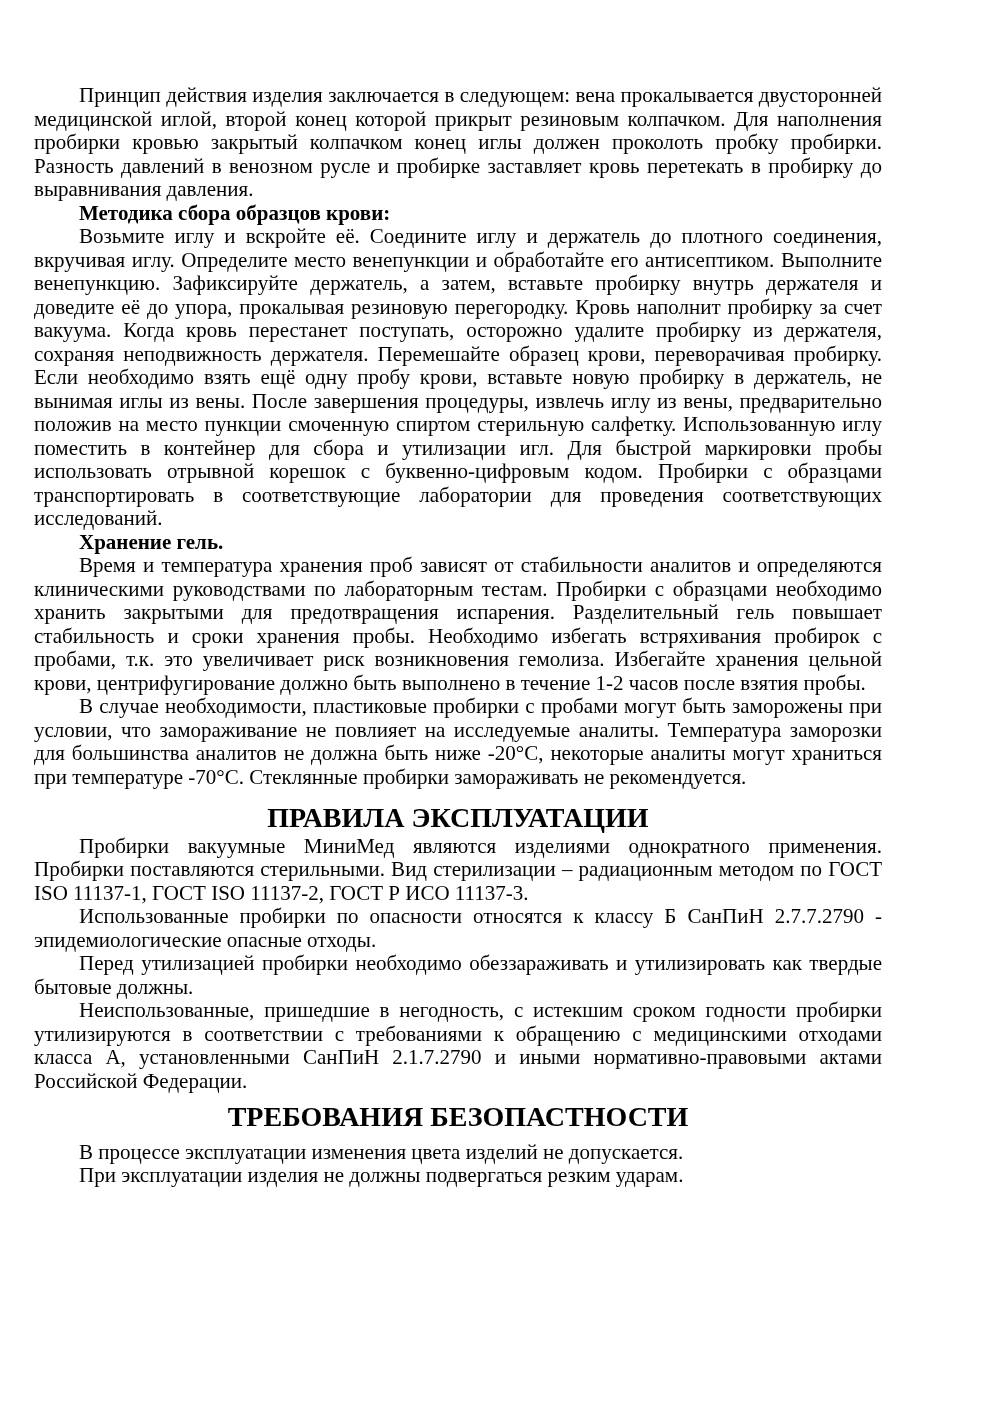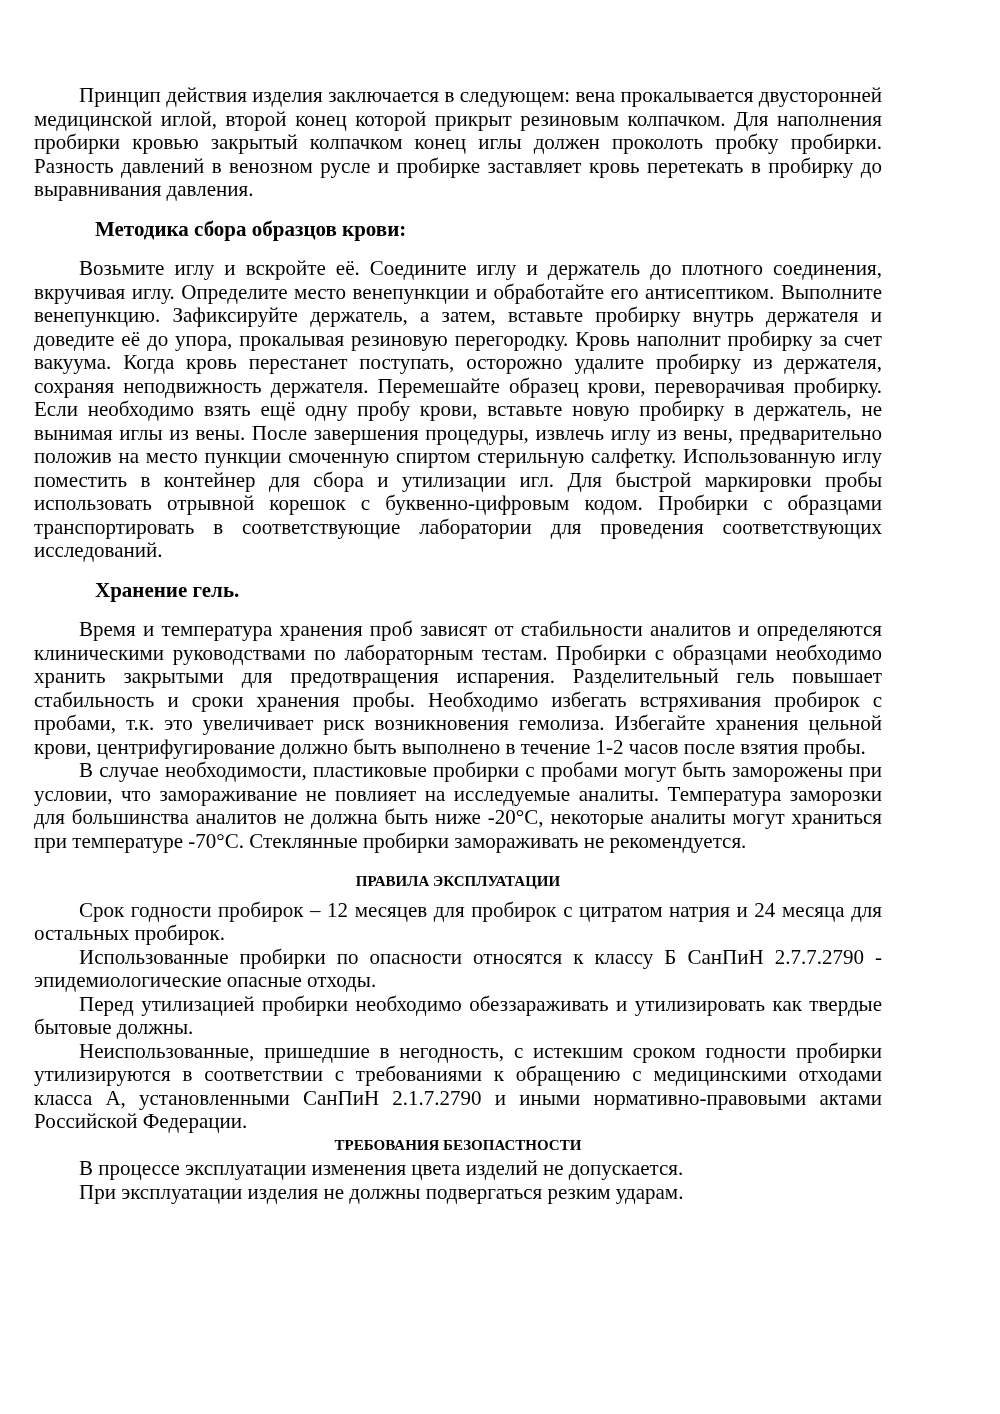--- a/index.html
+++ b/index.html
@@ -19,30 +19,30 @@
     font-size: 21px;
     line-height: 23.5px;
     overflow: hidden;
   }
   .para {
     margin: 0;
     text-align: justify;
     text-indent: 45px;
   }
   .subheading {
-    margin: 16px;
+    margin: 0;
     font-weight: bold;
     text-indent: 45px;
     text-align: left;
   }
   .heading-center {
-    margin: 0;
+    margin: 12px;
     font-weight: bold;
     text-align: center;
-    font-size: 15px;
+    font-size: 28px;
     line-height: 23.5px;
   }
   .heading-center.spaced {
     margin-top: 17px;
     margin-bottom: 5px;
   }
 </style>
 </head>
 <body>
 
@@ -54,22 +54,22 @@
   <p class="para">Возьмите иглу и вскройте её. Соедините иглу и держатель до плотного соединения, вкручивая иглу. Определите место венепункции и обработайте его антисептиком. Выполните венепункцию. Зафиксируйте держатель, а затем, вставьте пробирку внутрь держателя и доведите её до упора, прокалывая резиновую перегородку. Кровь наполнит пробирку за счет вакуума. Когда кровь перестанет поступать, осторожно удалите пробирку из держателя, сохраняя неподвижность держателя. Перемешайте образец крови, переворачивая пробирку. Если необходимо взять ещё одну пробу крови, вставьте новую пробирку в держатель, не вынимая иглы из вены. После завершения процедуры, извлечь иглу из вены, предварительно положив на место пункции смоченную спиртом стерильную салфетку. Использованную иглу поместить в контейнер для сбора и утилизации игл. Для быстрой маркировки пробы использовать отрывной корешок с буквенно-цифровым кодом. Пробирки с образцами транспортировать в соответствующие лаборатории для проведения соответствующих исследований.</p>
 
   <p class="subheading">Хранение гель.</p>
 
   <p class="para">Время и температура хранения проб зависят от стабильности аналитов и определяются клиническими руководствами по лабораторным тестам. Пробирки с образцами необходимо хранить закрытыми для предотвращения испарения. Разделительный гель повышает стабильность и сроки хранения пробы. Необходимо избегать встряхивания пробирок с пробами, т.к. это увеличивает риск возникновения гемолиза. Избегайте хранения цельной крови, центрифугирование должно быть выполнено в течение 1-2 часов после взятия пробы.</p>
 
   <p class="para">В случае необходимости, пластиковые пробирки с пробами могут быть заморожены при условии, что замораживание не повлияет на исследуемые аналиты. Температура заморозки для большинства аналитов не должна быть ниже -20°С, некоторые аналиты могут храниться при температуре -70°С. Стеклянные пробирки замораживать не рекомендуется.</p>
 
   <p class="heading-center spaced">ПРАВИЛА ЭКСПЛУАТАЦИИ</p>
 
+  <p class="para">Пробирки вакуумные МиниМед являются изделиями однократного применения. Пробирки поставляются стерильными. Вид стерилизации – радиационным методом по ГОСТ ISO 11137-1, ГОСТ ISO 11137-2, ГОСТ Р ИСО 11137-3.</p>
 
-  <p class="para">Срок годности пробирок – 12 месяцев для пробирок с цитратом натрия и 24 месяца для остальных пробирок.</p>
 
 
 
   <p class="para">Использованные пробирки по опасности относятся к классу Б СанПиН 2.7.7.2790 - эпидемиологические опасные отходы.</p>
 
   <p class="para">Перед утилизацией пробирки необходимо обеззараживать и утилизировать как твердые бытовые должны.</p>
 
   <p class="para">Неиспользованные, пришедшие в негодность, с истекшим сроком годности пробирки утилизируются в соответствии с требованиями к обращению с медицинскими отходами класса А, установленными СанПиН 2.1.7.2790 и иными нормативно-правовыми актами Российской Федерации.</p>
 
   <p class="heading-center">ТРЕБОВАНИЯ БЕЗОПАСТНОСТИ</p>

